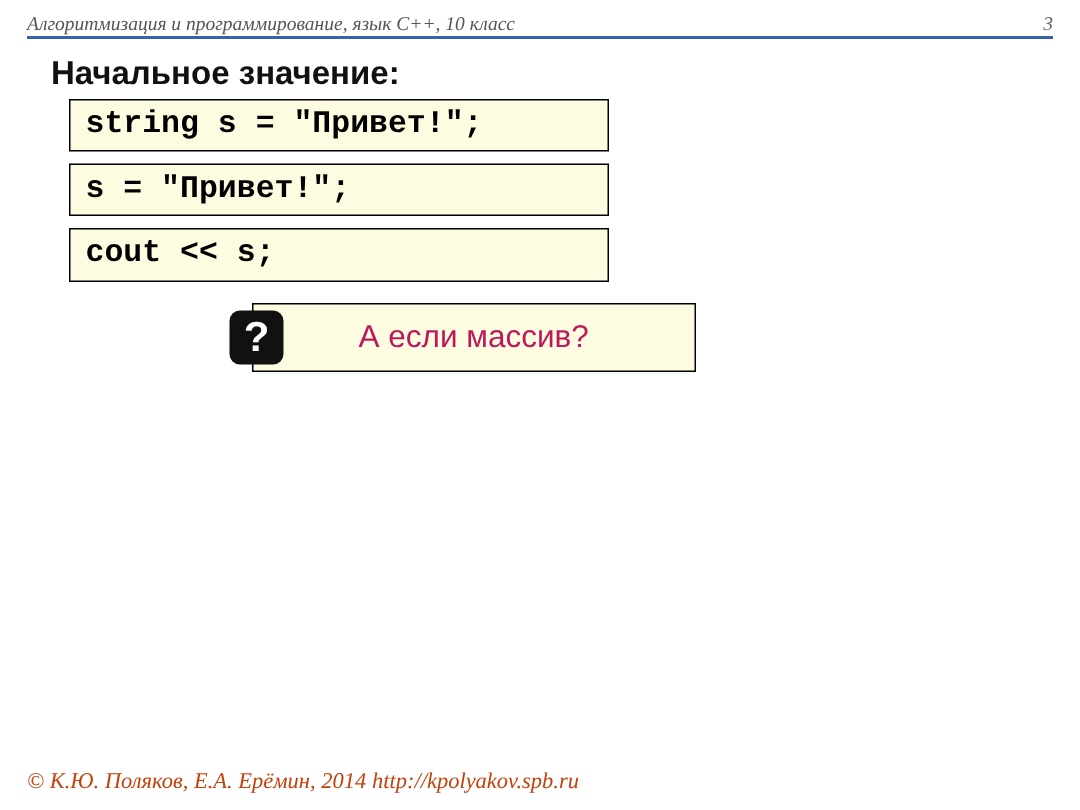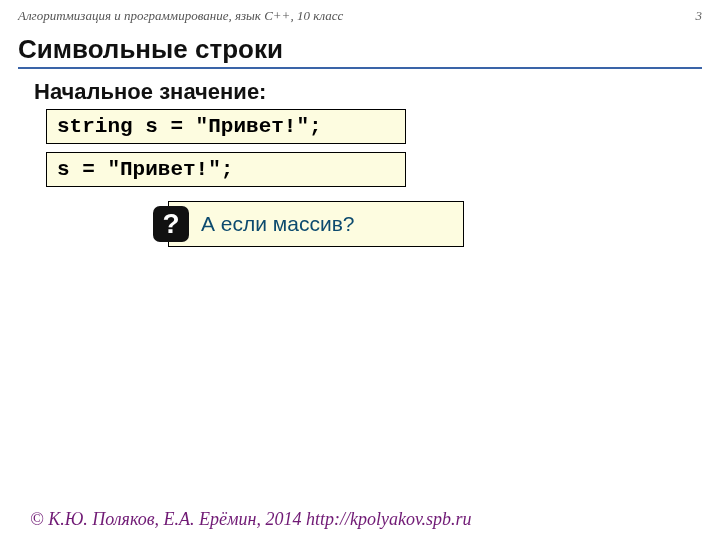--- a/index.html
+++ b/index.html
@@ -16,21 +16,21 @@
     padding: 8px 18px 0 18px;
   }
   .top-line {
     display: flex;
     justify-content: space-between;
     align-items: baseline;
     font-style: italic;
     color: #555;
     font-size: 13px;
     font-family: Georgia, "Times New Roman", serif;
-    margin-bottom: 10px;
+    margin-bottom: 0;
   }
   .page-num { font-style: italic; color: #666; font-size: 13px; }
   .title {
     font-size: 26px;
     font-weight: bold;
     color: #111;
     margin: 0 0 2px 0;
   }
   .rule {
     border: none;
@@ -77,51 +77,52 @@
     display: flex;
     align-items: center;
     justify-content: center;
     margin-left: -20px;
     margin-right: 12px;
     flex-shrink: 0;
     font-family: Arial, sans-serif;
   }
   .callout-text {
     font-size: 21px;
-    color: #0c4a6e;
+    color: #be185d;
     font-family: Arial, sans-serif;
+    margin-left: 38px;
   }
   .footer {
     position: absolute;
     bottom: 10px;
-    left: 30px;
+    left: 18px;
     font-style: italic;
-    font-size: 18px;
-    color: #701a75;
+    font-size: 15px;
+    color: #c2410c;
     font-family: Georgia, "Times New Roman", serif;
   }
 </style>
 </head>
 <body>
 
 <div class="page">
 
   <div class="top-line">
     <span>Алгоритмизация и программирование, язык C++, 10 класс</span>
     <span class="page-num">3</span>
   </div>
 
-  <div class="title">Символьные строки</div>
   <hr class="rule">
 
   <div class="label">Начальное значение:</div>
   <div class="codebox">string s = "Привет!";</div>
 
   <div class="codebox">s = "Привет!";</div>
 
+  <div class="codebox">cout &lt;&lt; s;</div>
 
   <div class="callout">
     <div class="qmark">?</div>
     <div class="callout-text">А если массив?</div>
   </div>
 
 </div>
 
 <div class="footer">© К.Ю. Поляков, Е.А. Ерёмин, 2014   http://kpolyakov.spb.ru</div>
 

